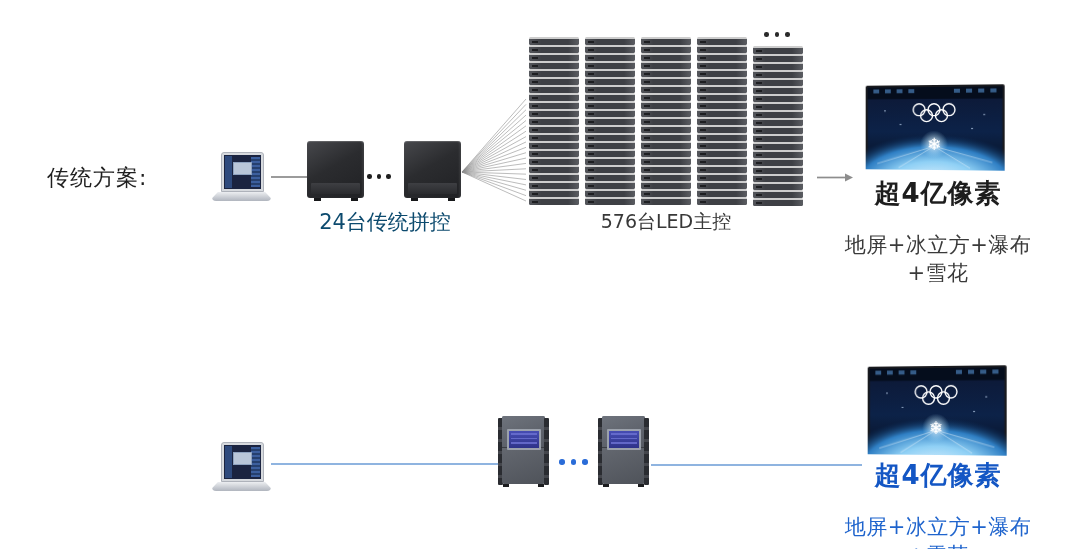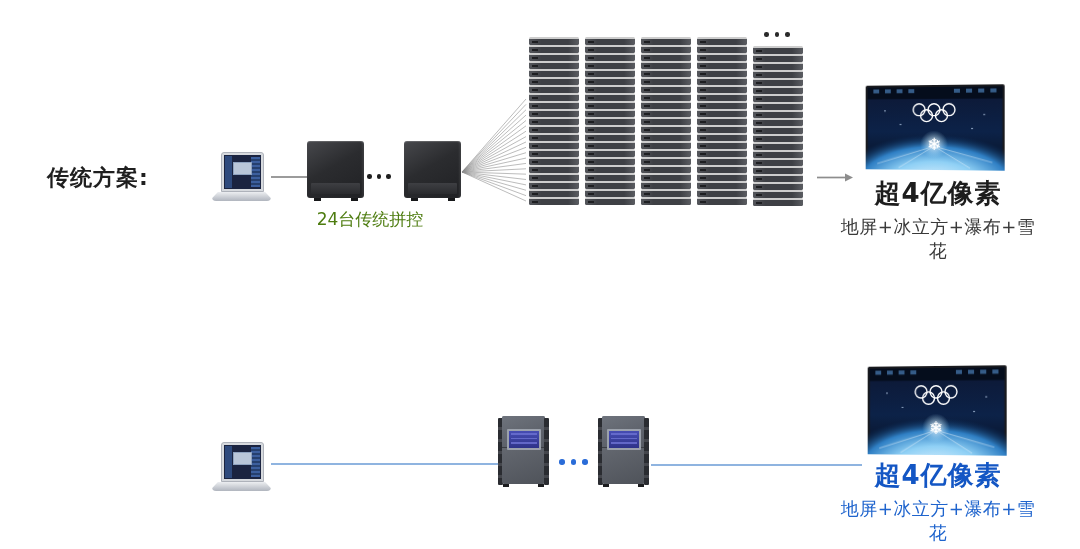--- a/index.html
+++ b/index.html
@@ -1,31 +1,31 @@
 <!DOCTYPE html>
 <html><head>
 <meta charset="utf-8">
 <style>
   html,body{margin:0;padding:0;background:#fff;}
   .canvas{position:relative;width:1080px;height:549px;background:#fff;overflow:hidden;
           font-family:"DejaVu Sans","Liberation Sans",sans-serif;}
 
   
-  .row-label{position:absolute;font-weight:bold;white-space:nowrap;}
+  .row-label{position:absolute;font-weight:normal;white-space:nowrap;}
   .label-trad{left:47px;top:163px;font-size:22px;color:#1f1f1f;letter-spacing:1px;}
   .label-nova{left:47px;top:447px;font-size:24px;color:#1157c6;letter-spacing:0.5px;}
   .caption{position:absolute;text-align:center;white-space:nowrap;}
-  .cap-trad-ctrl{left:270px;top:208px;width:200px;font-size:17px;color:#4d7c0f;}
+  .cap-trad-ctrl{left:285px;top:208px;width:200px;font-size:21px;color:#0c4a6e;}
   .cap-racks{left:566px;top:209px;width:200px;font-size:19px;color:#383838;}
   .cap-nova-ctrl{left:477px;top:493px;width:200px;font-size:18px;color:#1b5fc9;}
   .result{position:absolute;width:200px;text-align:center;}
   .result-a{left:838px;top:176px;}
   .result-b{left:838px;top:458px;}
   .result-title{font-size:26px;font-weight:bold;letter-spacing:1px;}
-  .result-sub{font-size:18px;margin-top:4px;letter-spacing:0.5px;}
+  .result-sub{font-size:21px;margin-top:20px;letter-spacing:0.5px;}
   .result-a .result-title{color:#1d1d1d;}
   .result-a .result-sub{color:#3a3a3a;}
   .result-b .result-title{color:#1356c4;}
   .result-b .result-sub{color:#1f64cd;}
 
   
   .laptop{position:absolute;width:59px;height:49px;}
   .laptop-a{left:212px;top:152px;}
   .laptop-b{left:212px;top:442px;}
   .lap-screen{position:absolute;left:9px;top:0;width:41px;height:38px;background:#d7dade;
@@ -272,20 +272,21 @@
         <div class="rack-u"></div>
         <div class="rack-u"></div>
       </div>
     </div>
   <div class="dots dots-rack">
       <span></span>
       <span></span>
       <span></span>
     </div>
 
+  <div class="caption cap-racks">576台LED主控</div>
 
   <svg class="arrow" width="38" height="13" viewBox="0 0 38 13">
     <line x1="1" y1="6.5" x2="29" y2="6.5" stroke="#8d8d8d" stroke-width="1.7"></line>
     <path d="M29 2.5 L37 6.5 L29 10.5 Z" fill="#8d8d8d"></path>
   </svg>
 
   <div class="led-screen screen-a">
     <svg viewBox="0 0 140 86" preserveAspectRatio="none">
       <defs>
         <linearGradient id="s1bg" x1="0" y1="0" x2="0" y2="1">

